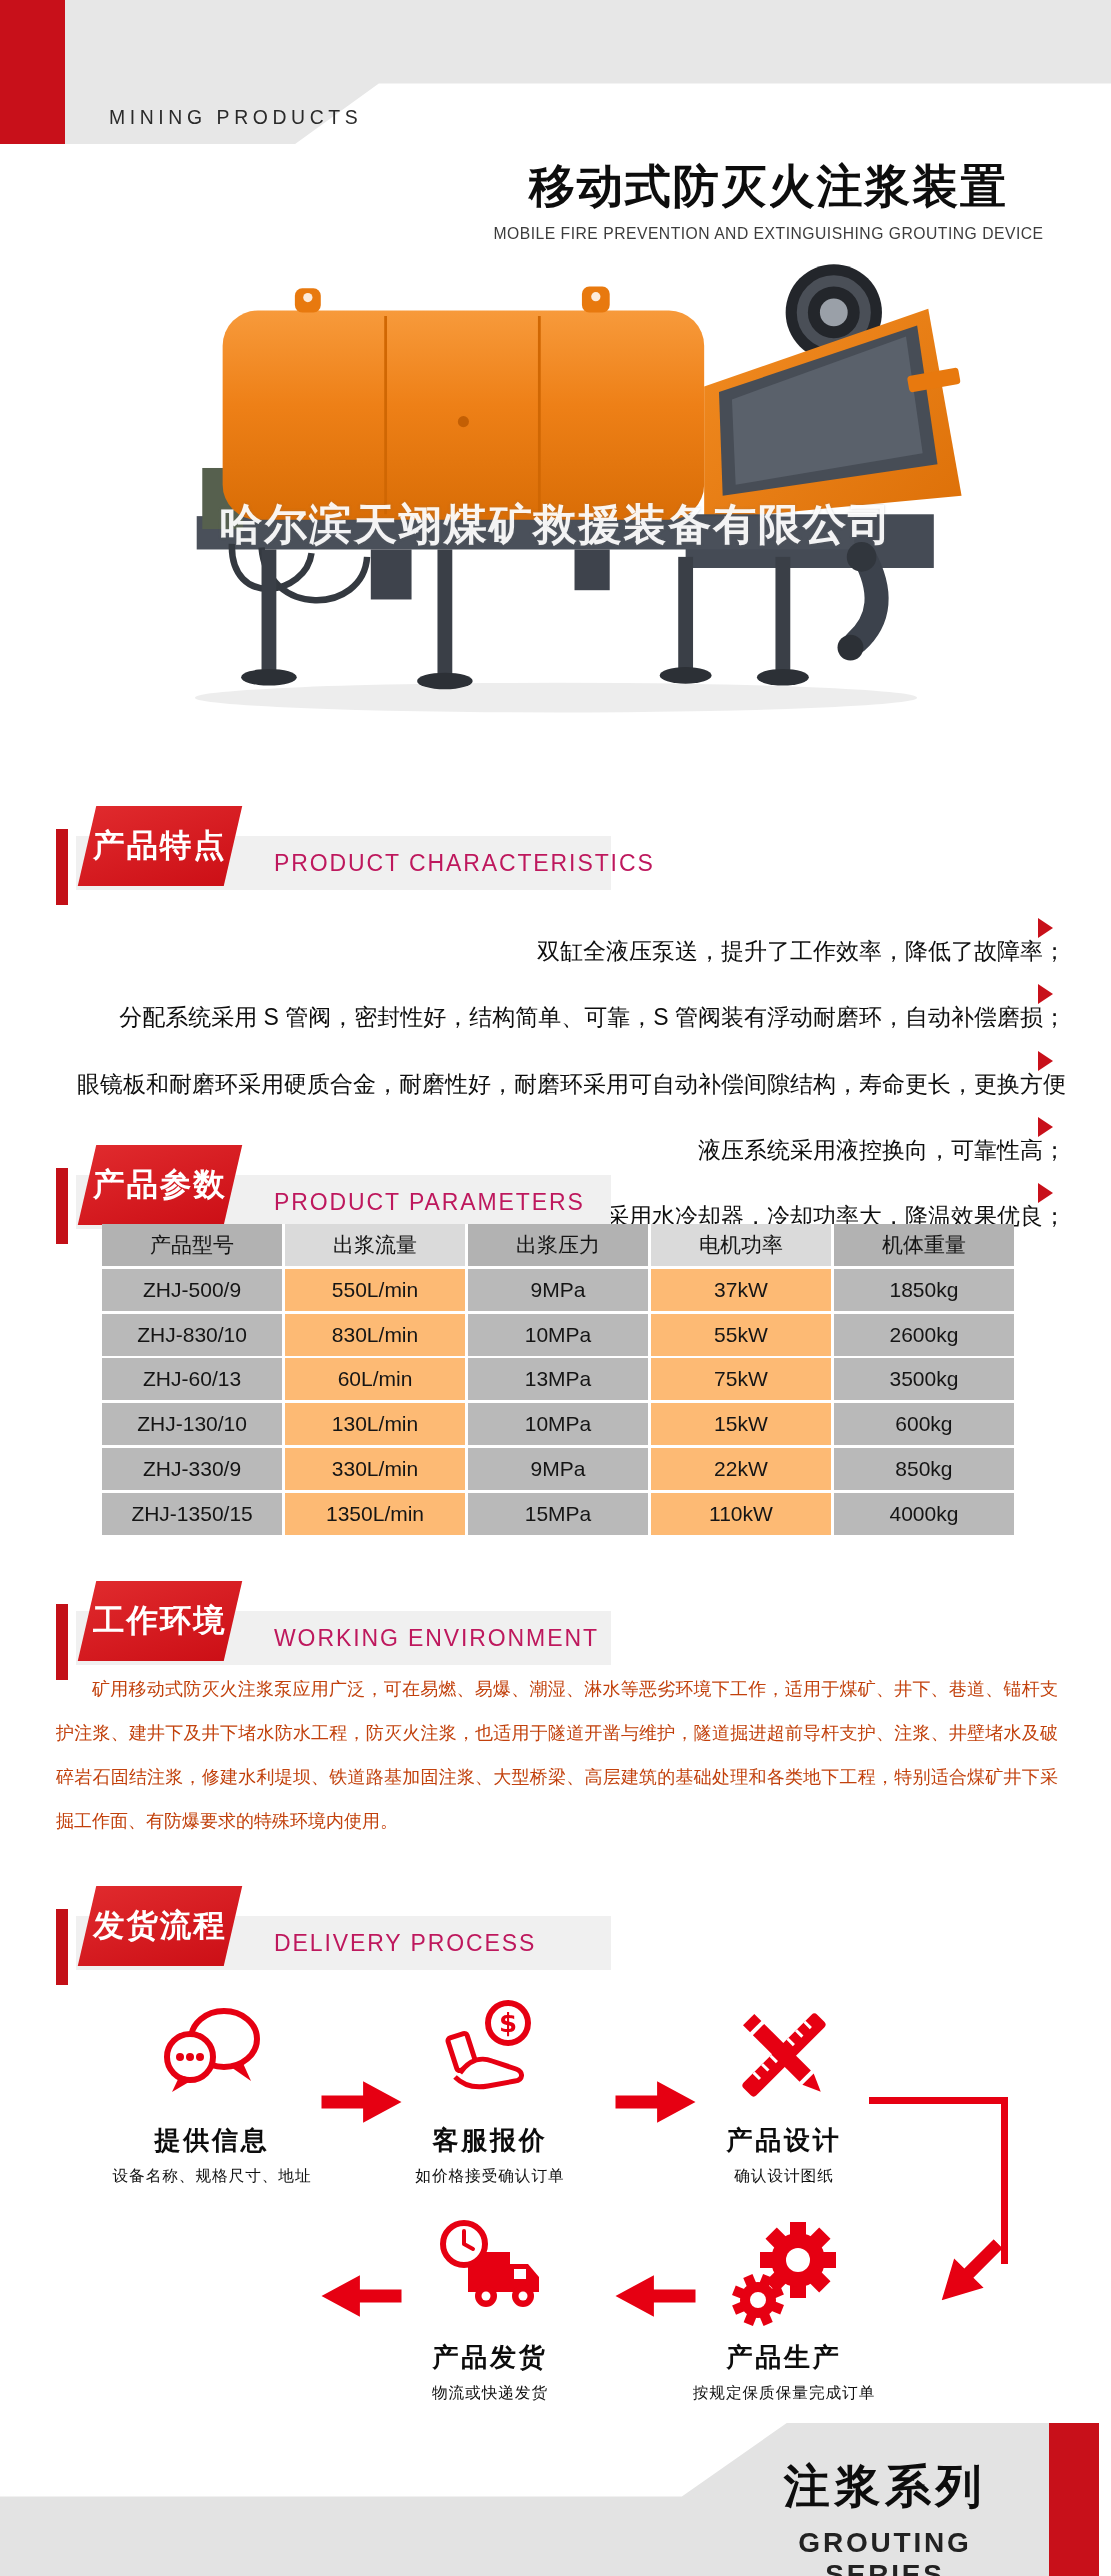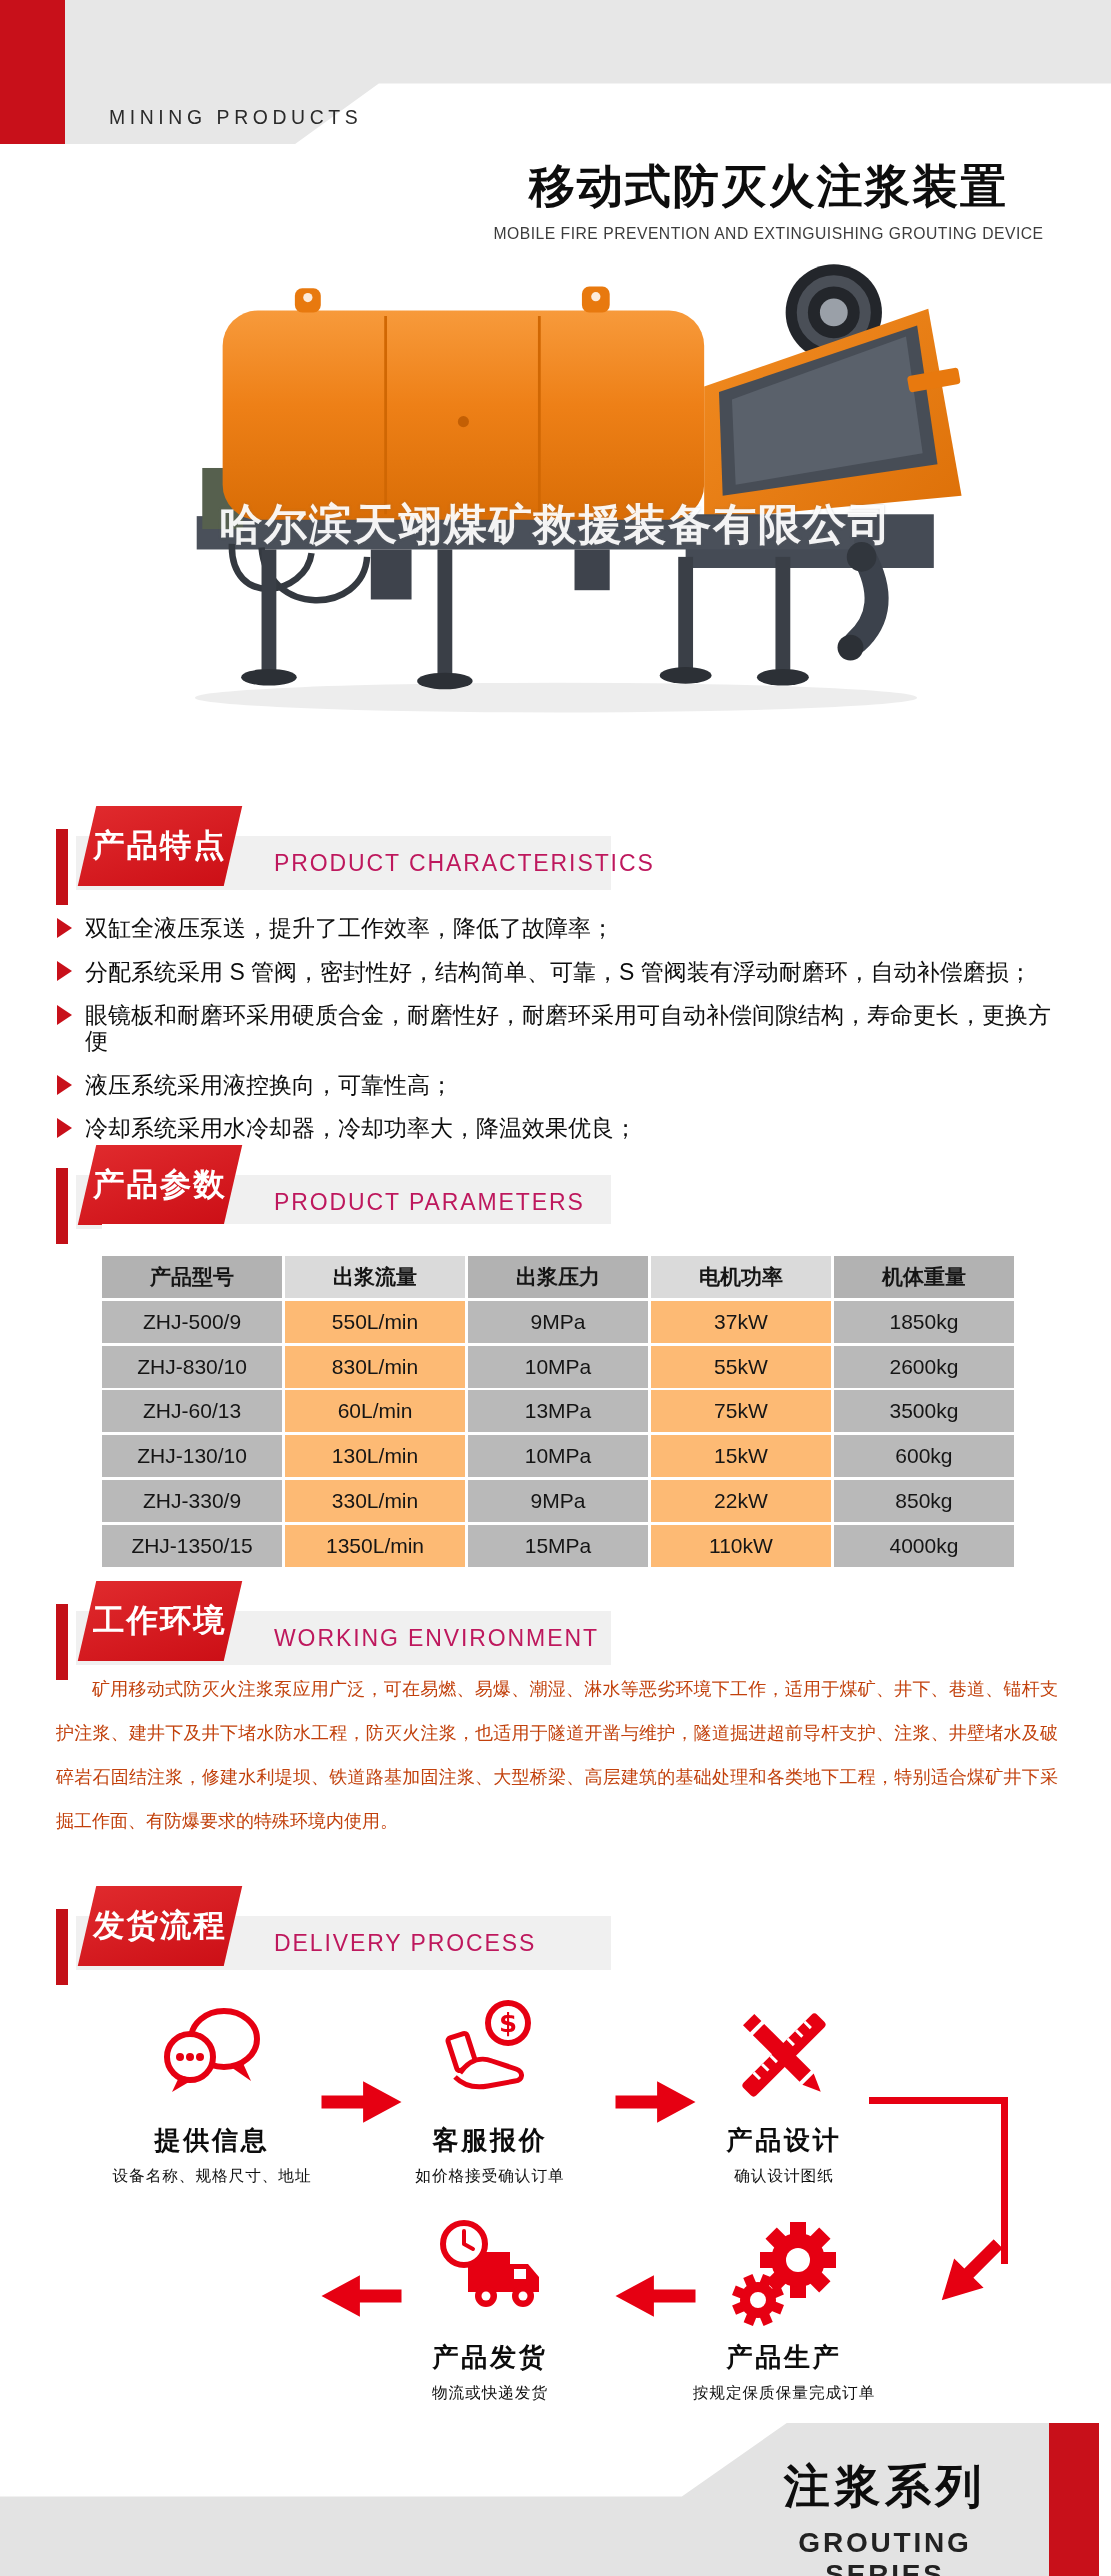--- a/index.html
+++ b/index.html
@@ -28,32 +28,32 @@
   .sec{position:absolute;left:0;width:1111px;height:93px;}
   .sec .bar{position:absolute;left:56px;top:23px;width:12px;height:76px;background:#c31018;}
   .sec .strip{position:absolute;left:76px;top:30px;width:535px;height:54px;background:#f0f0f0;}
   .sec .pill{position:absolute;left:87px;top:0;width:146px;height:80px;background:linear-gradient(160deg,#e02a2d,#cc0f16);
              transform:skewX(-13deg);display:flex;align-items:center;justify-content:center;}
   .sec .pill span{transform:skewX(13deg);color:#fff;font-size:31.5px;font-weight:bold;letter-spacing:1.9px;}
   .sec .en{position:absolute;left:274px;top:44px;font-size:23px;letter-spacing:1.9px;color:#be185d;}
 
   
   .features{position:absolute;left:57px;top:915px;width:1009px;}
-  .feat{display:flex;align-items:flex-start;margin-bottom:17.6px;}
+  .feat{display:flex;align-items:flex-end;margin-bottom:17.6px;flex-direction:column;}
   .tri{flex:0 0 auto;width:0;height:0;border-left:15.7px solid #c8101a;border-top:10.2px solid transparent;
        border-bottom:10.2px solid transparent;margin:2.8px 13px 0 0;}
   .feat-text{font-size:23px;line-height:26px;color:#0e0e0e;}
 
   
   .ptable{position:absolute;left:102px;top:1224px;width:912px;display:grid;
           grid-template-columns:repeat(5,1fr);gap:2.8px;background:#ffffff;}
   .ptable div{height:42px;line-height:42px;text-align:center;font-size:21px;color:#151515;}
   .ptable .odd{background:#b9b9b9;}
   .ptable .even{background:#fdba74;}
-  .ptable .th{font-weight:bold;margin-top:32px;}
+  .ptable .th{font-weight:normal;}
   .ptable .th.odd{background:#b2b2b2;}
   .ptable .th.even{background:#dadada;}
 
   
   .envp{position:absolute;left:56px;top:1667px;width:1002px;font-size:18px;line-height:44px;
         text-align:justify;text-indent:2em;color:#c2410c;}
 
   
   .step{position:absolute;width:278px;text-align:center;}
   .step .ic{height:128px;display:flex;align-items:center;justify-content:center;}

